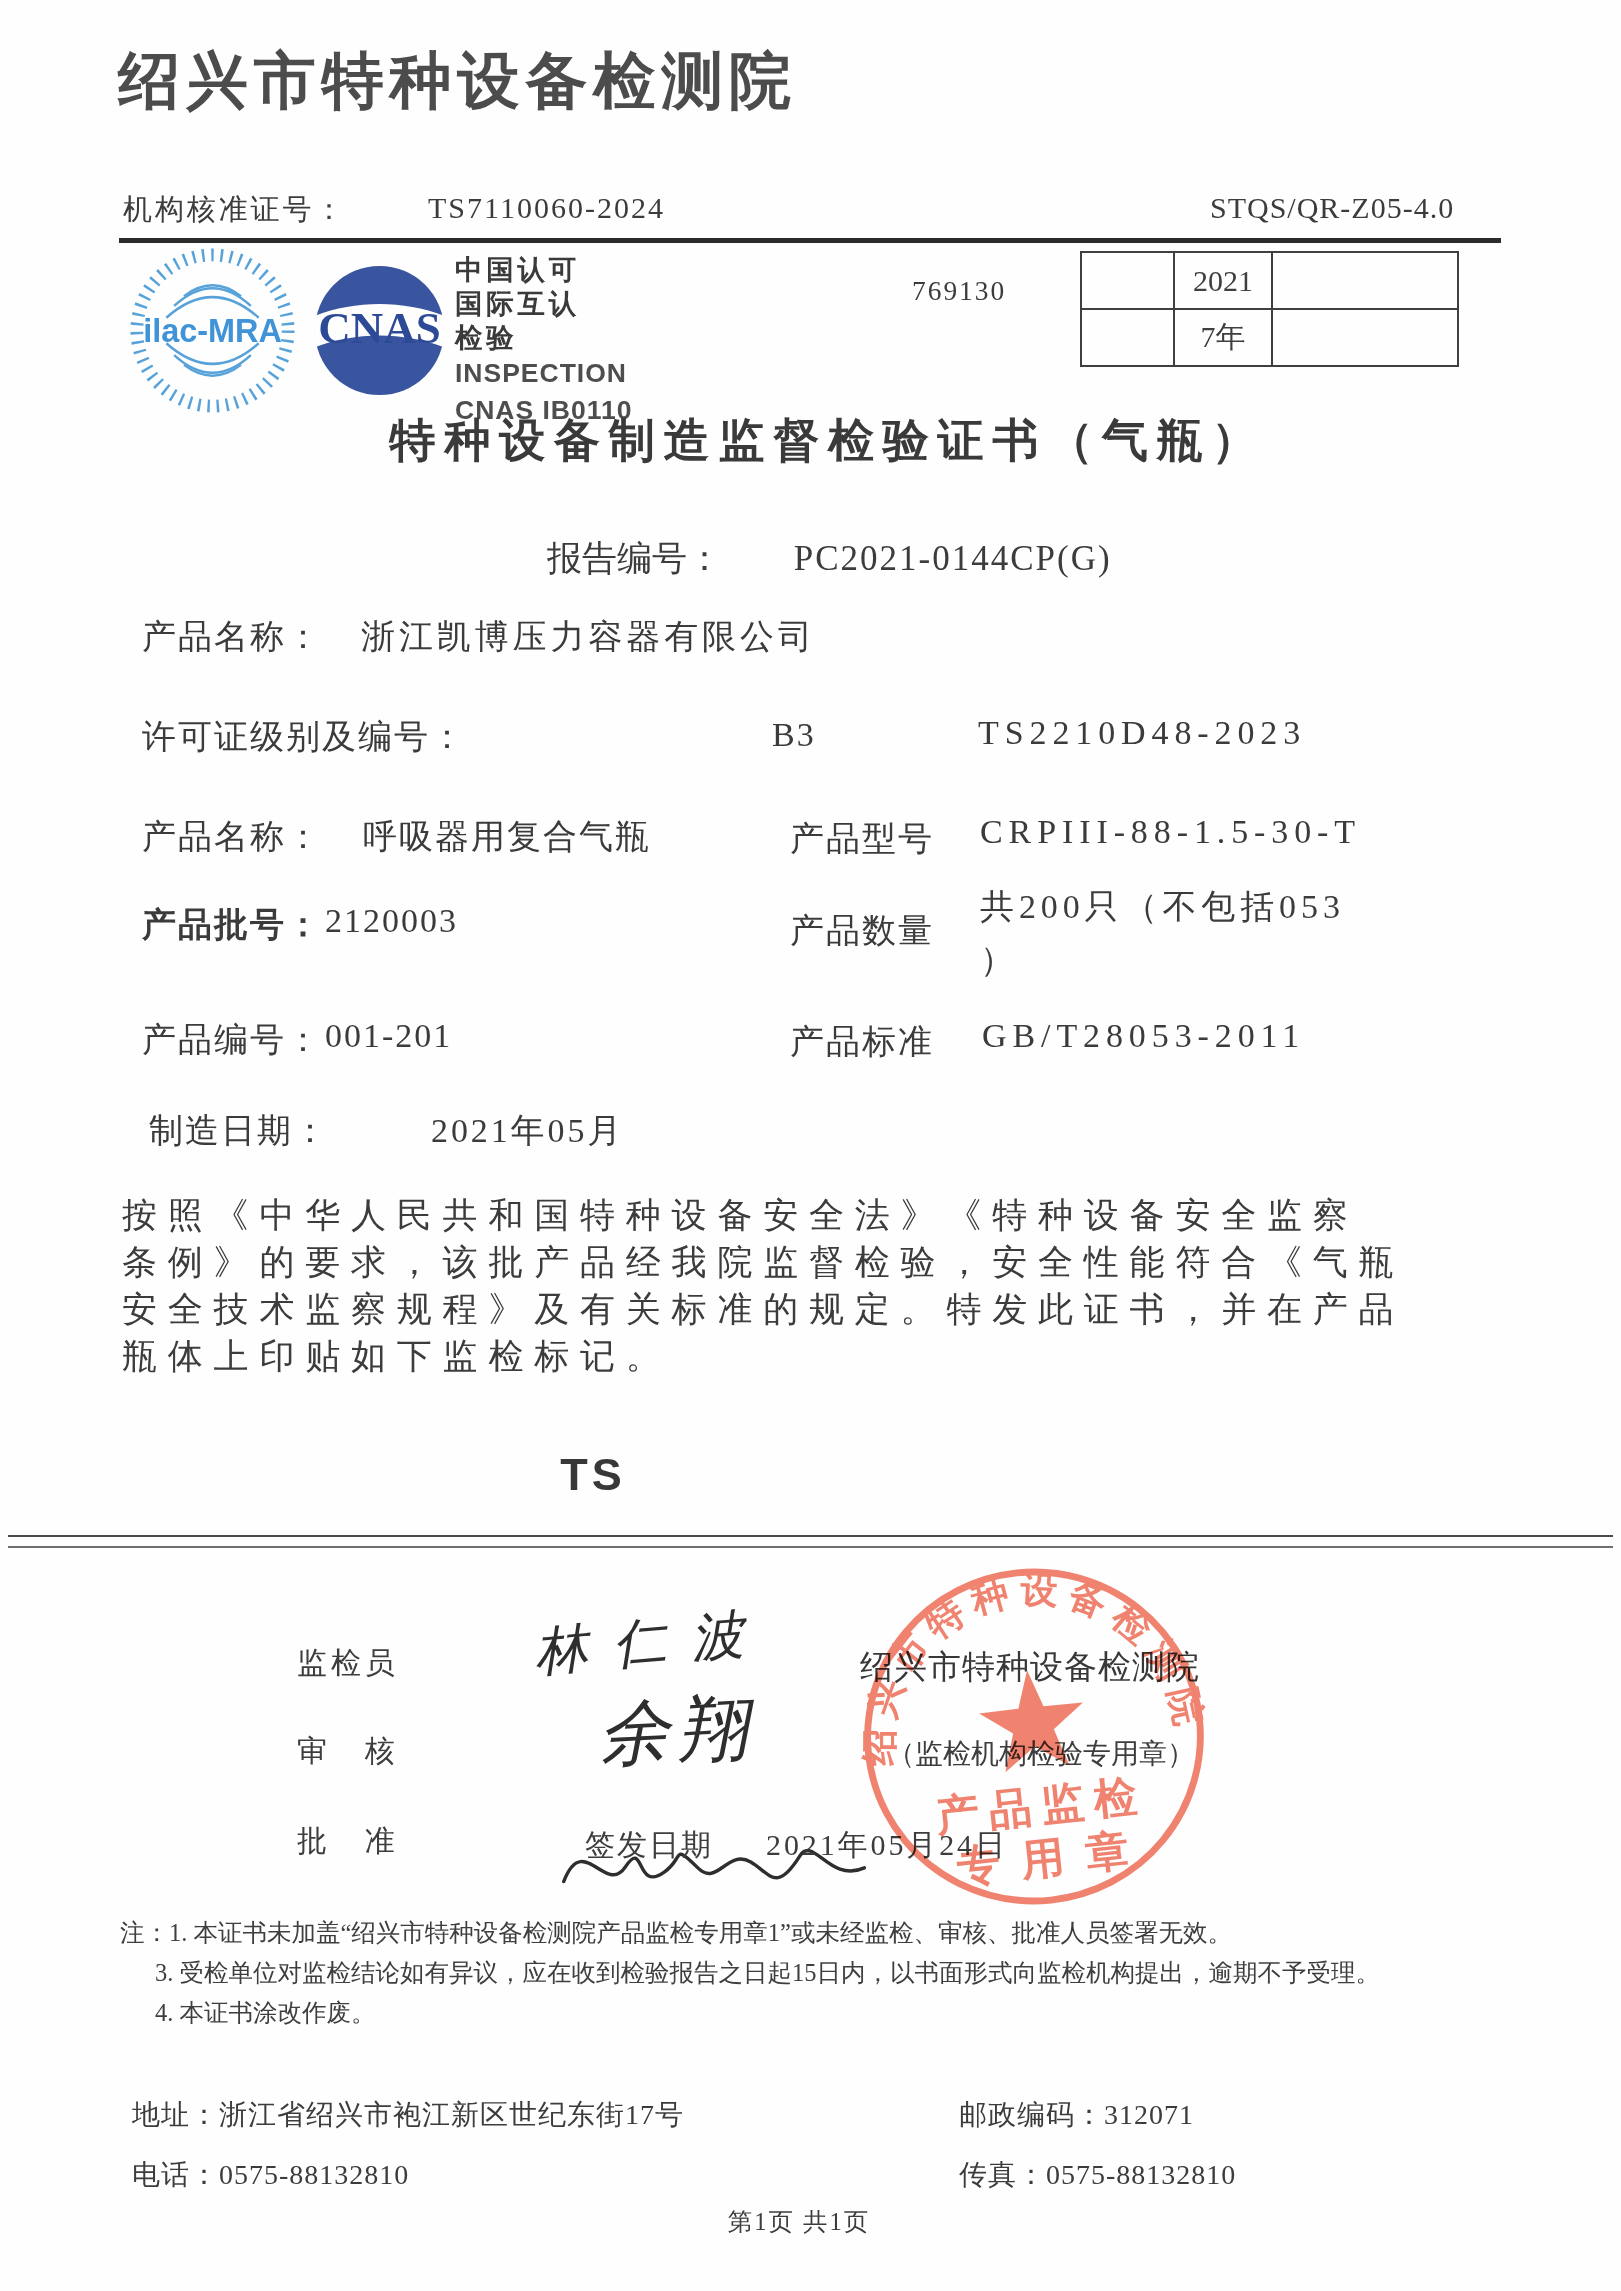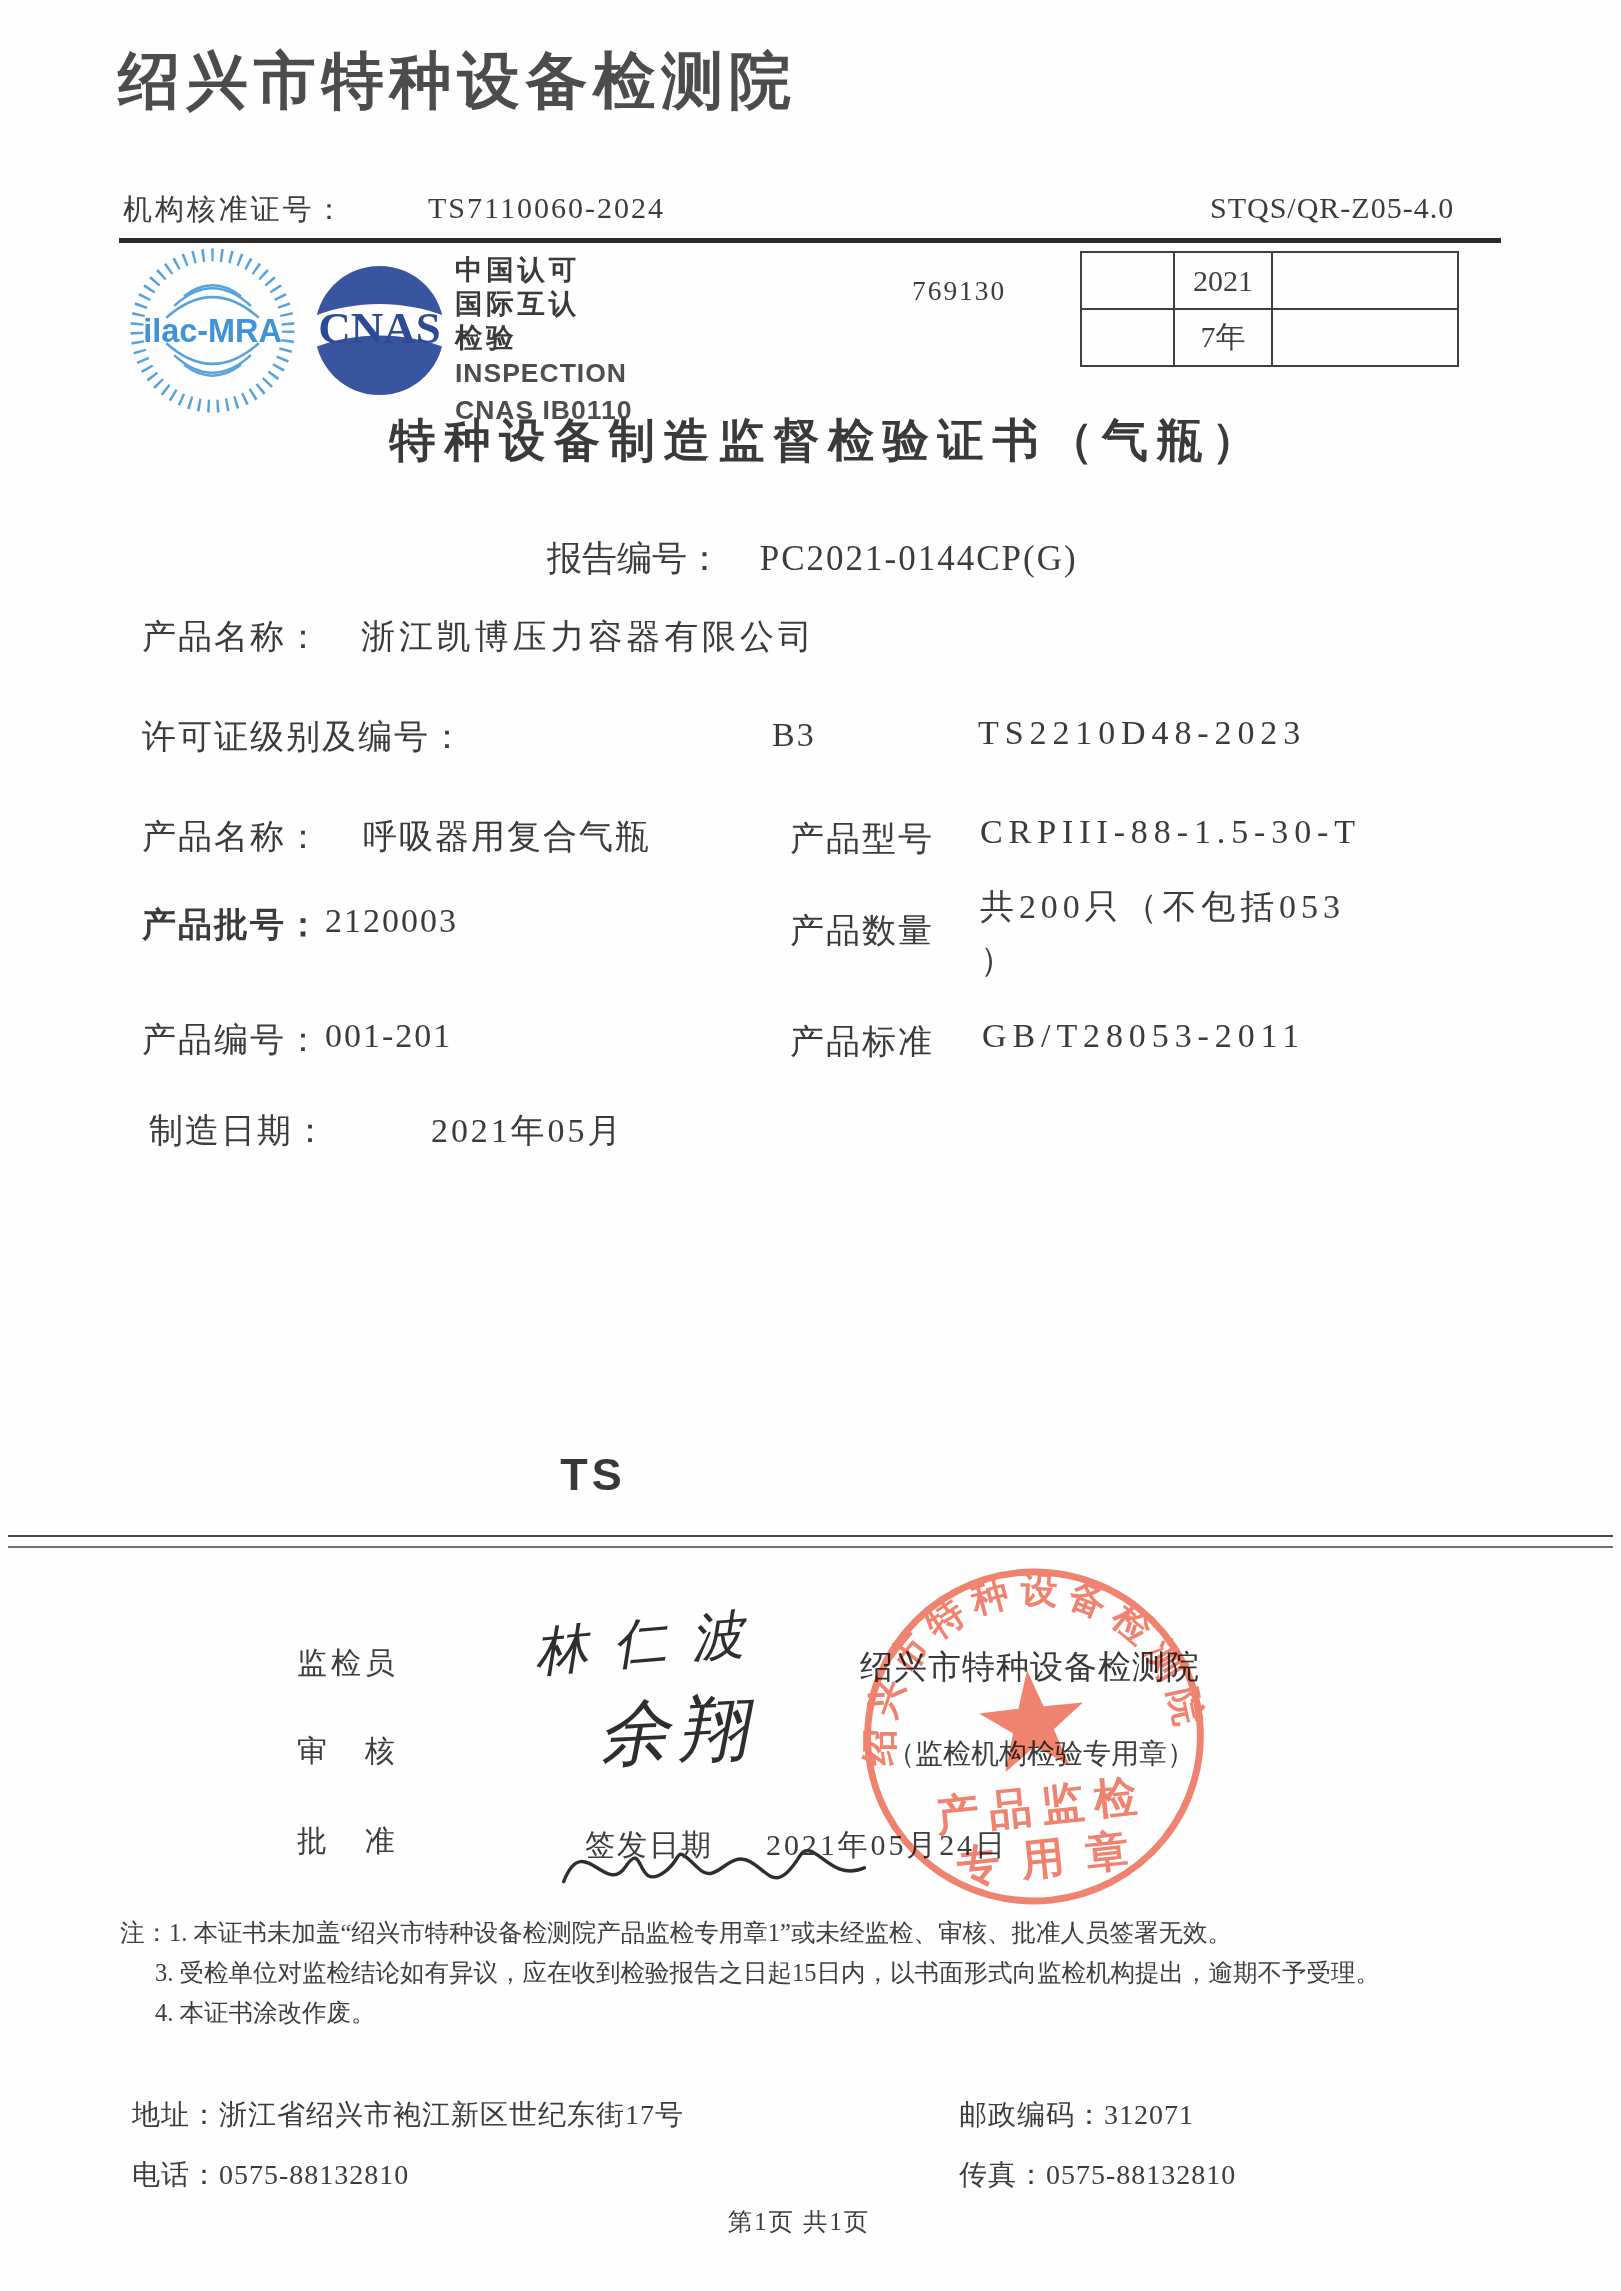--- a/index.html
+++ b/index.html
@@ -23,21 +23,21 @@
   .year-table{left:1080px;top:251px;border-collapse:collapse;position:absolute;}
   .year-table td{border:2.9px solid #3f3f3f;text-align:center;font-size:30px;color:#3f3f3f;padding:0;}
   .year-table td:nth-child(1){width:91px;}
   .year-table td:nth-child(2){width:96px;}
   .year-table td:nth-child(3){width:184px;}
   .year-table tr{height:57px;}
 
   .cert-title{left:0;top:410px;width:1656px;text-align:center;font-size:46px;font-weight:700;
               letter-spacing:8.8px;color:#3a3a3a;}
   .report-row{left:547px;top:535px;font-size:35px;}
-  .report-row .val{margin-left:29px;letter-spacing:2px;}
+  .report-row .val{margin-left:63px;letter-spacing:2px;}
 
   .f-label{font-size:34px;letter-spacing:2px;color:#3b3b3b;}
   .f-val{font-size:34px;letter-spacing:2px;color:#3b3b3b;}
   .wide{letter-spacing:5.9px;}
   .l-manufacturer{left:142px;top:614px;} .v-manufacturer{left:361px;top:614px;letter-spacing:3.9px;}
   .l-license{left:142px;top:714px;} .v-license-level{left:772px;top:716px;} .v-license-no{left:978px;top:714px;}
   .l-pname{left:142px;top:814px;} .v-pname{left:363px;top:814px;}
   .l-model{left:790px;top:816px;} .v-model{left:980px;top:813px;}
   .l-batch{left:142px;top:902px;font-weight:bold;} .v-batch{left:325px;top:902px;}
   .l-qty{left:790px;top:908px;}
@@ -168,20 +168,26 @@
     <span>）</span></span>
 
   <span class="abs f-label l-pserial">产品编号：</span>
   <span class="abs f-val v-pserial">001-201</span>
   <span class="abs f-label l-std">产品标准</span>
   <span class="abs f-val wide v-std">GB/T28053-2011</span>
 
   <span class="abs f-label l-date">制造日期：</span>
   <span class="abs f-val v-date">2021年05月</span>
 
+  <div class="abs statement">
+    <div>按照《中华人民共和国特种设备安全法》《特种设备安全监察</div>
+    <div>条例》的要求，该批产品经我院监督检验，安全性能符合《气瓶</div>
+    <div>安全技术监察规程》及有关标准的规定。特发此证书，并在产品</div>
+    <div>瓶体上印贴如下监检标记。</div>
+  </div>
 
   <div class="abs ts-mark">TS</div>
 
   <div class="abs double-rule"></div>
 
   <span class="abs sig-label inspector-label">监检员</span>
   <span class="abs sig-name inspector-signature">林仁波</span>
 
   <span class="abs sig-label review-label">审　核</span>
   <span class="abs sig-name review-signature">余翔</span>

